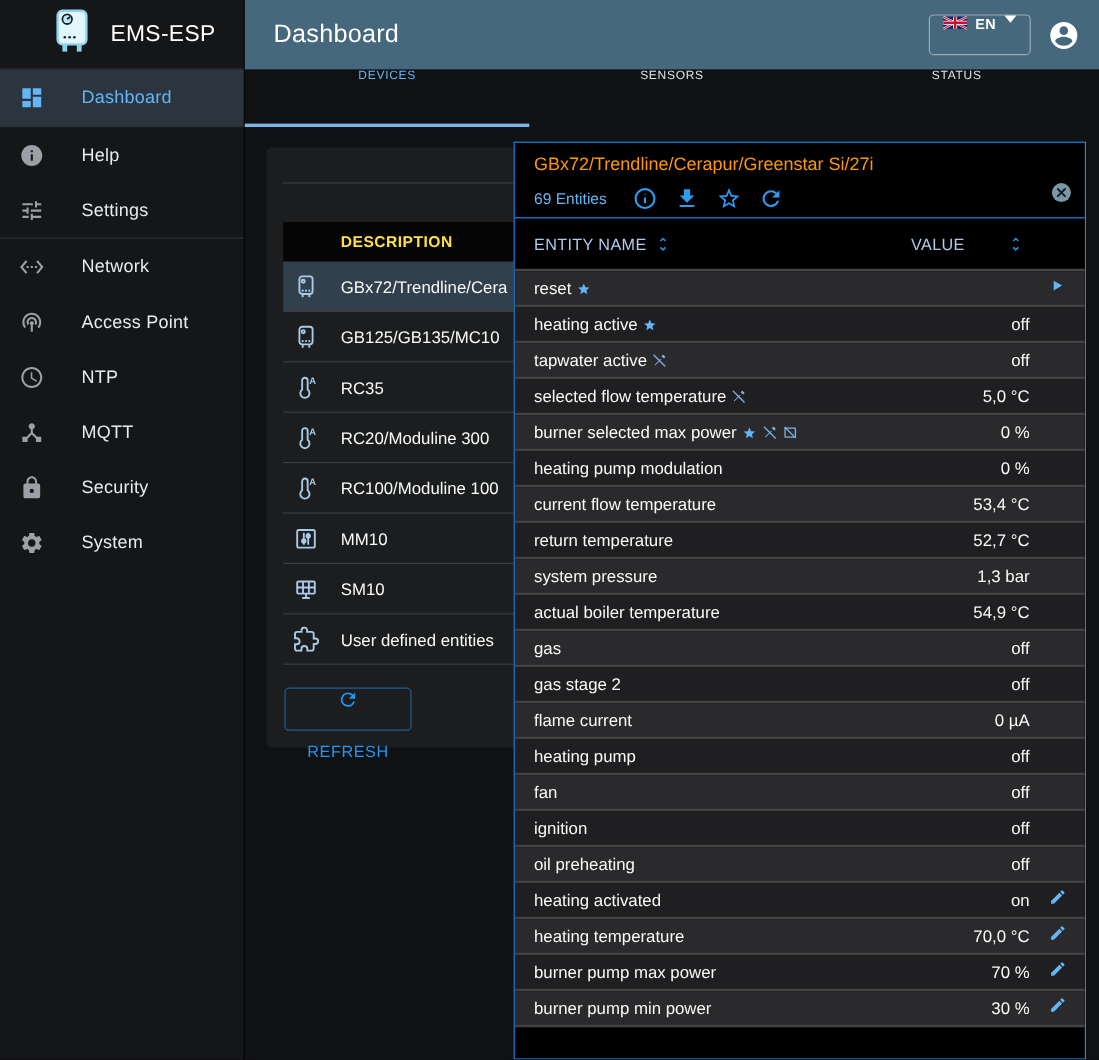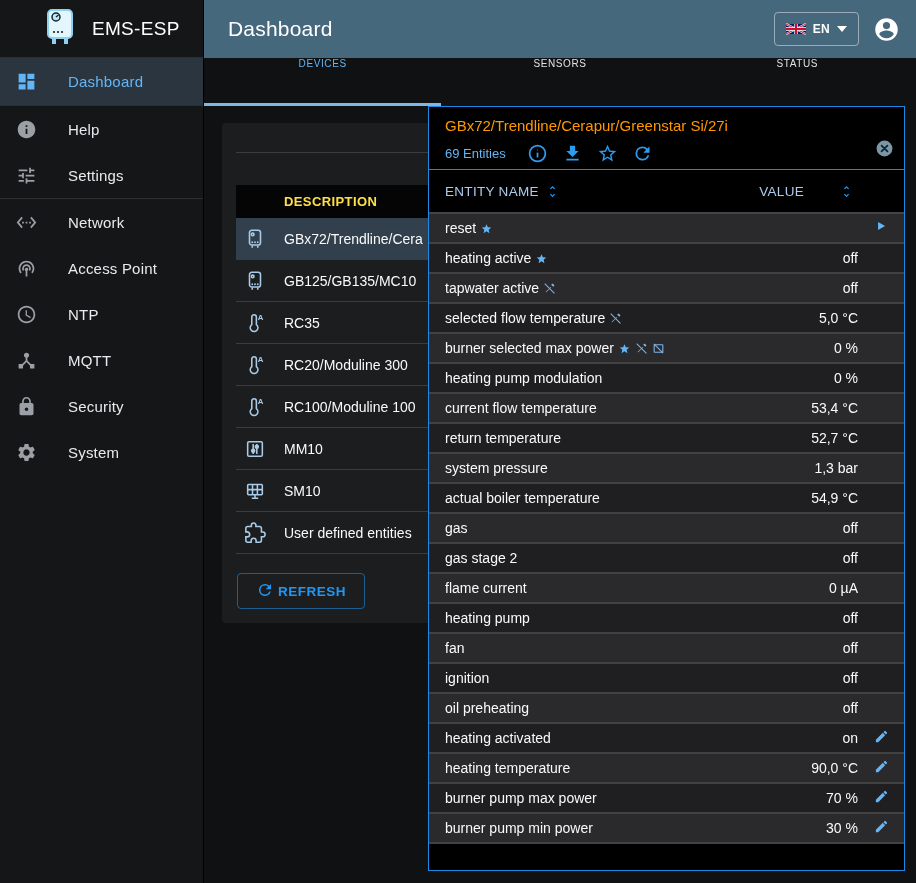--- a/index.html
+++ b/index.html
@@ -24,21 +24,21 @@
   .sitem.active .sicon { color: #64b5f6; }
   .sitem.active .slabel { color: #64b5f6; }
   .sitem.active { height: 47px; }
 
   
   .main { flex: 1; display: flex; flex-direction: column; }
 
   .topbar { height: 58px; background: #45687c; display: flex; align-items: center; padding: 0 16px 0 24px; }
   .topbar h1 { font-size: 21px; font-weight: 500; letter-spacing: .2px; color: #fff; }
   .topbar-right { margin-left: auto; display: flex; align-items: center; gap: 14px; }
-  .lang { display: flex; align-items: center; gap: 7px; background: transparent; border: 1px solid rgba(255,255,255,.45);
+  .lang { display: flex; align-items: flex-start; gap: 7px; background: transparent; border: 1px solid rgba(255,255,255,.45);
           border-radius: 4px; height: 34px; padding: 0 11px; cursor: pointer; color: #fff; }
   .lang .flag svg { width: 20px; height: 12px; display: block; }
   .lang .lang-label { font-size: 12px; font-weight: 700; letter-spacing: .3px; color: #fff; }
   .caret { width: 0; height: 0; border-left: 5px solid transparent; border-right: 5px solid transparent; border-top: 6px solid #fff; }
   .account { width: 27px; height: 27px; color: #fff; cursor: pointer; }
   .account svg { width: 27px; height: 27px; }
 
   .tabs { height: 48px; background: #101112; display: flex; }
   .tab { flex: 1; display: flex; align-items: flex-start; justify-content: center; font-size: 10px; font-weight: 500;
          letter-spacing: .6px; color: #dfe3e6; border-bottom: 3px solid transparent; cursor: pointer; }
@@ -50,27 +50,27 @@
   .card { position: absolute; left: 18px; top: 17px; width: 676px; height: 500px; background: #1b1d1e; border-radius: 4px; }
   .card-divider { position: absolute; top: 29px; left: 14px; right: 14px; height: 1px; background: #3a3c3e; }
   .dtable { position: absolute; top: 62px; left: 14px; right: 14px; }
   .dhead { height: 33px; background: #050505; display: flex; align-items: center; }
   .dhead span { margin-left: 48px; font-size: 13px; font-weight: 700; letter-spacing: .4px; color: #fde047; }
   .drow { height: 42px; display: flex; align-items: center; padding-left: 7px; border-bottom: 1px solid #3a3c3e; cursor: pointer; }
   .drow.selected { background: #31404c; }
   .drow .dicon { width: 24px; height: 24px; color: #a9cbe8; display: flex; align-items: center; justify-content: center; }
   .drow .dicon svg { width: 22px; height: 22px; }
   .drow .dname { margin-left: 17px; font-size: 14px; font-weight: 500; color: #fafafa; white-space: nowrap; overflow: hidden; }
-  .refresh { position: absolute; top: 450px; left: 15px; display: flex; align-items: center; gap: 4px;
+  .refresh { position: absolute; top: 450px; left: 15px; display: flex; align-items: center; gap: 24px;
              background: transparent; border: 1px solid rgba(33,150,243,.55); border-radius: 4px; height: 36px;
-             padding: 0 18px; color: #2196f3; font-size: 13.5px; font-weight: 700; letter-spacing: .5px; cursor: pointer; }
+             padding: 0 18px; color: #2196f3; font-size: 13.5px; font-weight: 400; letter-spacing: .5px; cursor: pointer; flex-direction: column; }
   .refresh svg { width: 18px; height: 18px; }
 
   
-  .popup { position: absolute; left: 224px; top: 0; width: 477px; height: 765px; background: #000;
+  .popup { position: absolute; left: 224px; top: 12px; width: 477px; height: 765px; background: #000;
            border: 1px solid #1e88e5; overflow: hidden; }
   .phead { height: 63px; border-bottom: 1px solid #1e88e5; position: relative; }
   .ptitle { padding: 10px 16px 0; font-size: 15px; color: #ff9800; white-space: nowrap; }
   .pmeta { display: flex; align-items: center; margin: 9px 16px 0; gap: 14px; }
   .pcount { font-size: 13px; color: #64b5f6; margin-right: 7px; }
   .picon { width: 21px; height: 21px; color: #2d9cf0; cursor: pointer; }
   .picon svg { width: 21px; height: 21px; }
   .pclose { position: absolute; right: 10px; top: 32px; width: 19px; height: 19px; cursor: pointer; }
   .pclose svg { width: 19px; height: 19px; }
 
@@ -550,21 +550,21 @@
               <span class="eaction">
                 <span class="edit"><svg viewBox="0 0 24 24" fill="currentColor">
                     <path d="M3 17.25V21h3.75L17.81 9.94l-3.75-3.75L3 17.25zM20.71 7.04c.39-.39.39-1.02 0-1.41l-2.34-2.34a1 1 0 0 0-1.41 0l-1.83 1.83 3.75 3.75 1.83-1.83z"></path>
                   </svg></span>
               </span>
             </div>
             <div class="erow">
               <span class="ename">
                 <span>heating temperature</span>
               </span>
-              <span class="evalue">90,0 °C</span>
+              <span class="evalue">70,0 °C</span>
               <span class="eaction">
                 <span class="edit"><svg viewBox="0 0 24 24" fill="currentColor">
                     <path d="M3 17.25V21h3.75L17.81 9.94l-3.75-3.75L3 17.25zM20.71 7.04c.39-.39.39-1.02 0-1.41l-2.34-2.34a1 1 0 0 0-1.41 0l-1.83 1.83 3.75 3.75 1.83-1.83z"></path>
                   </svg></span>
               </span>
             </div>
             <div class="erow">
               <span class="ename">
                 <span>burner pump max power</span>
               </span>

